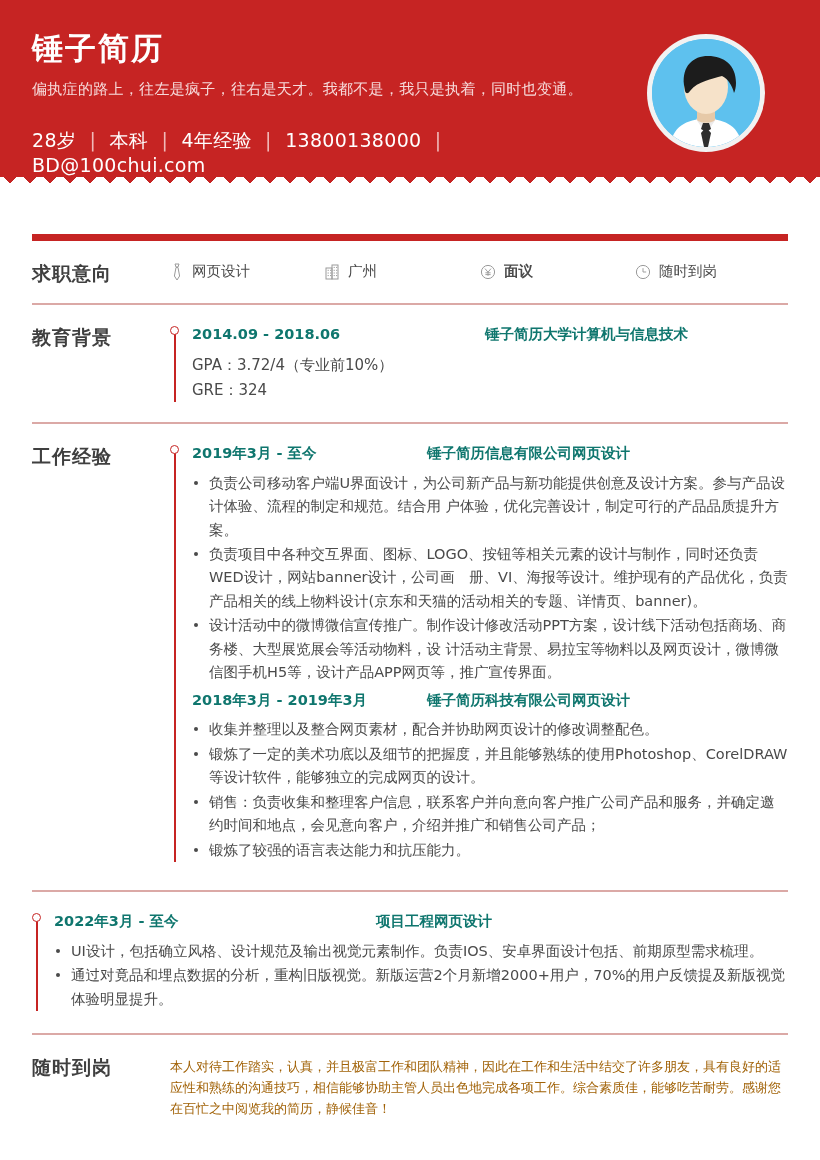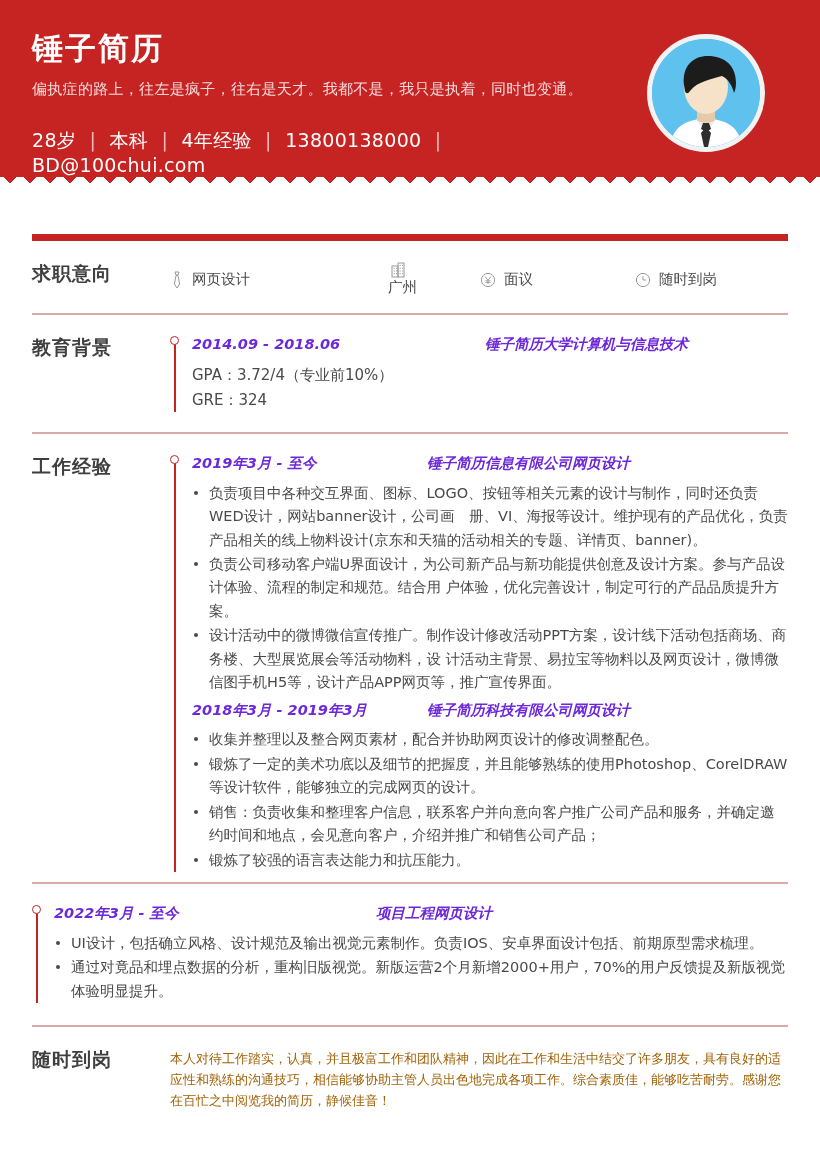--- a/index.html
+++ b/index.html
@@ -101,22 +101,22 @@
   
   .intent-row { display:flex; align-items:center; padding-top:3px; }
   .intent-item {
     display:flex;
     align-items:center;
     font-size:14.5px;
     color:#4a4a4a;
   }
   .intent-item .ico { margin-right:8px; display:inline-flex; }
   .i-tie     { width:155px; }
-  .i-city    { width:155px;flex-direction:column; }
-  .i-salary  { width:155px; }
+  .i-city    { width:155px; }
+  .i-salary  { width:155px;font-weight:bold; }
 
   
   .tl { position:relative; padding-left:22px; }
   .tl:before {
     content:"";
     position:absolute;
     left:4px; top:7px; bottom:0;
     width:1.5px;
     background:#c62423;
   }
@@ -126,23 +126,22 @@
     width:9px; height:9px;
     border:1.5px solid #c62423;
     border-radius:50%;
     background:#ffffff;
   }
 
   .entry-head {
     display:flex;
     font-size:14.5px;
     font-weight:bold;
-    color:#6d28d9;
+    color:#0f766e;
     line-height:1.55;
-    font-style:italic;
   }
   .eh-date  { width:190px; flex:0 0 190px; }
   .eh-org   { width:190px; flex:0 0 190px;text-align:right; }
   .eh-role  { flex:1; }
 
   .sub-lines { margin-top:8px; font-size:15px; color:#4a4a4a; line-height:1.62; }
 
   ul.bullets { list-style:none; margin-top:7px; }
   ul.bullets li {
     position:relative;
@@ -164,21 +163,21 @@
   .entry { margin-bottom:4px; }
   .entry.second { }
 
   .para {
     font-size:13px;
     color:#a16207;
     line-height:1.62;
     padding-top:3px;
   }
 
-  .sec-work  { padding-bottom:6px; }
+  .sec-work  { padding-bottom:24px; }
   .sec-proj  { padding-bottom:18px; }
 </style>
 </head>
 <body>
 
 <div class="header">
   <div class="header-inner">
     <div class="name">锤子简历</div>
     <div class="tagline">偏执症的路上，往左是疯子，往右是天才。我都不是，我只是执着，同时也变通。</div>
     <div class="meta">
@@ -303,22 +302,22 @@
       <div class="tl">
         <span class="tl-dot"></span>
 
         <div class="entry">
           <div class="entry-head">
             <span class="eh-date">2019年3月 - 至今</span>
             <span class="eh-org">锤子简历信息有限公司</span>
             <span class="eh-role">网页设计</span>
           </div>
           <ul class="bullets">
+            <li>负责公司移动客户端U界面设计，为公司新产品与新功能提供创意及设计方案。参与产品设计体验、流程的制定和规范。结合用 户体验，优化完善设计，制定可行的产品品质提升方案。</li>
             <li>负责项目中各种交互界面、图标、LOGO、按钮等相关元素的设计与制作，同时还负责WED设计，网站banner设计，公司画　册、VI、海报等设计。维护现有的产品优化，负责产品相关的线上物料设计(京东和天猫的活动相关的专题、详情页、banner)。</li>
-            <li>负责公司移动客户端U界面设计，为公司新产品与新功能提供创意及设计方案。参与产品设计体验、流程的制定和规范。结合用 户体验，优化完善设计，制定可行的产品品质提升方案。</li>
             <li>设计活动中的微博微信宣传推广。制作设计修改活动PPT方案，设计线下活动包括商场、商务楼、大型展览展会等活动物料，设 计活动主背景、易拉宝等物料以及网页设计，微博微信图手机H5等，设计产品APP网页等，推广宣传界面。</li>
           </ul>
         </div>
 
         <div class="entry second">
           <div class="entry-head">
             <span class="eh-date">2018年3月 - 2019年3月</span>
             <span class="eh-org">锤子简历科技有限公司</span>
             <span class="eh-role">网页设计</span>
           </div>

